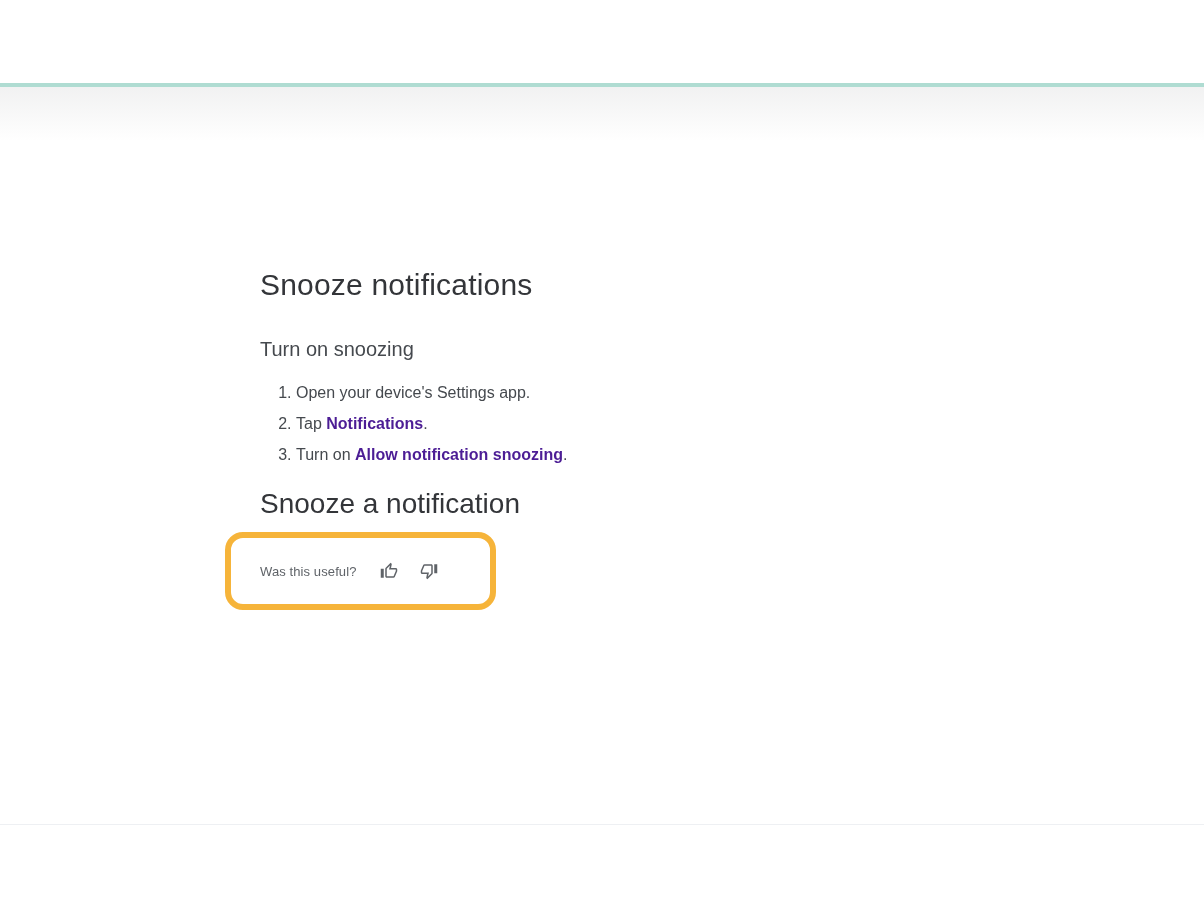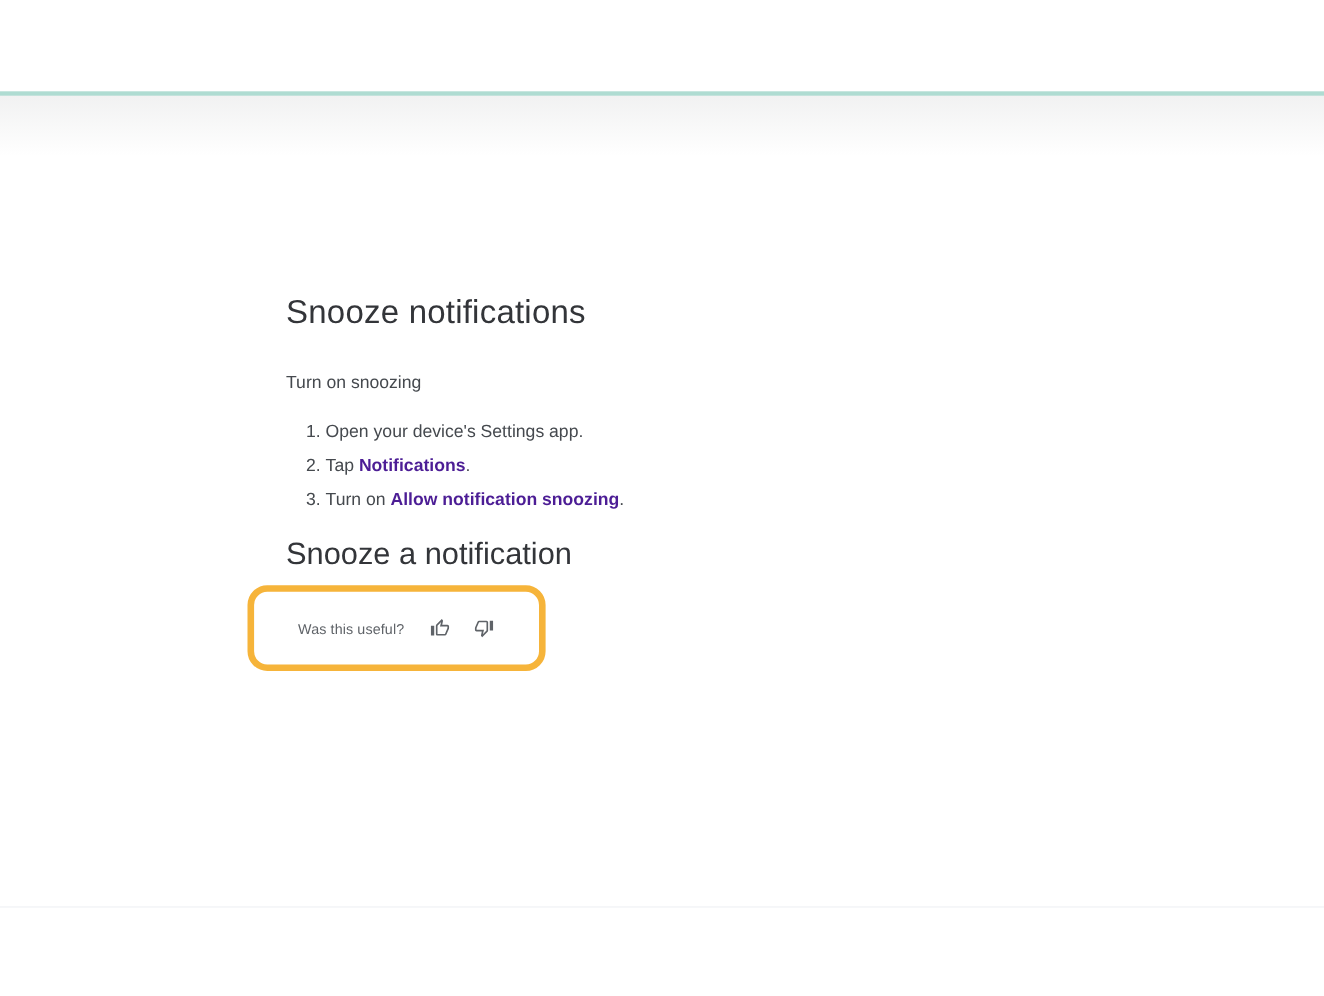--- a/index.html
+++ b/index.html
@@ -17,34 +17,34 @@
 
   .top-strip{height:83px;background:#ffffff;}
   .teal-rule{height:4px;background:var(--accent-teal);}
   .scroll-shadow{height:55px;background:linear-gradient(to bottom,rgba(60,64,67,0.07),rgba(60,64,67,0));}
 
   .content{padding:124px 0 0 260px;width:940px;}
 
   h1.article-title{font-size:30px;font-weight:400;color:var(--heading);
     letter-spacing:0.2px;line-height:38px;margin-bottom:33px;}
 
-  p.intro{font-size:16px;color:var(--body-text);line-height:24px;margin-bottom:20px;}
+  p.intro{font-size:20px;color:var(--body-text);line-height:24px;margin-bottom:20px;}
 
   ol.steps{margin:0 0 0 14px;padding-left:22px;font-size:16px;color:var(--body-text);}
   ol.steps li{line-height:24px;margin-bottom:7px;}
   ol.steps li strong{font-weight:700;color:#4c1d95;}
 
   h2.section-title{font-size:28px;font-weight:400;color:var(--heading);
     line-height:28px;margin:23px 0 14px;}
 
   p.body-text{font-size:16px;color:var(--body-text);line-height:27px;max-width:668px;}
 
   .annotation-box{margin:13px 0 0 -35px;width:271px;height:78px;
     border:6px solid var(--annotation-orange);border-radius:18px;
-    display:flex;align-items:center;padding-left:40px;background:transparent;}
+    display:flex;align-items:center;padding-left:29px;background:transparent;}
 
   .feedback-row{display:flex;align-items:center;}
   .feedback-question{font-size:13px;color:var(--muted-text);letter-spacing:0.1px;}
   .thumb-btn{background:none;border:none;cursor:pointer;padding:0;line-height:0;}
   .thumb-btn:first-of-type{margin-left:23px;}
   .thumb-btn + .thumb-btn{margin-left:22px;}
   .thumb-btn svg{width:18px;height:18px;fill:#5f6368;}
 
   .bottom-divider{position:absolute;left:0;top:824px;width:1204px;height:1px;background:var(--divider);}
 </style>

